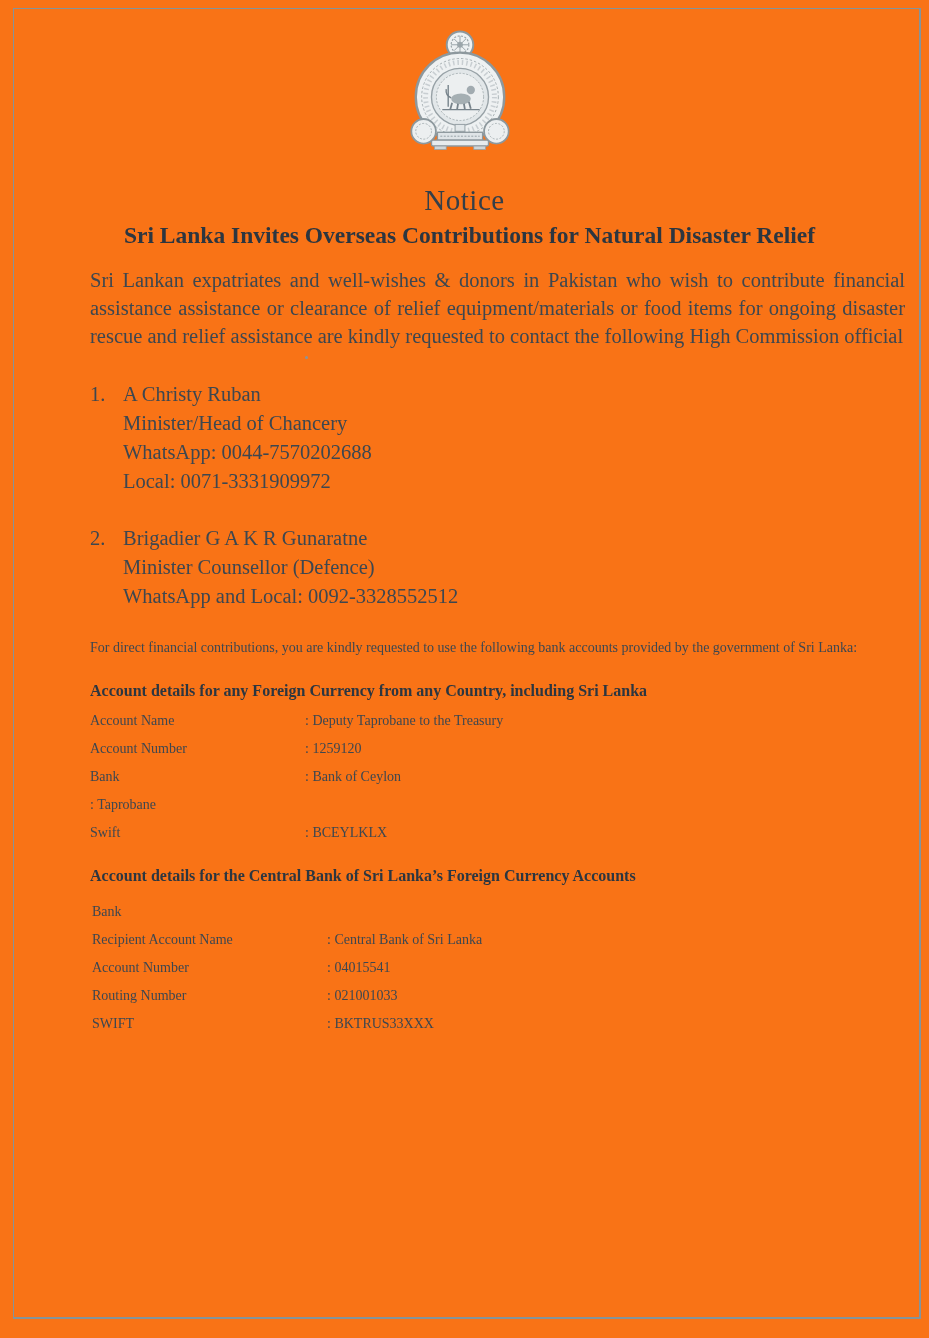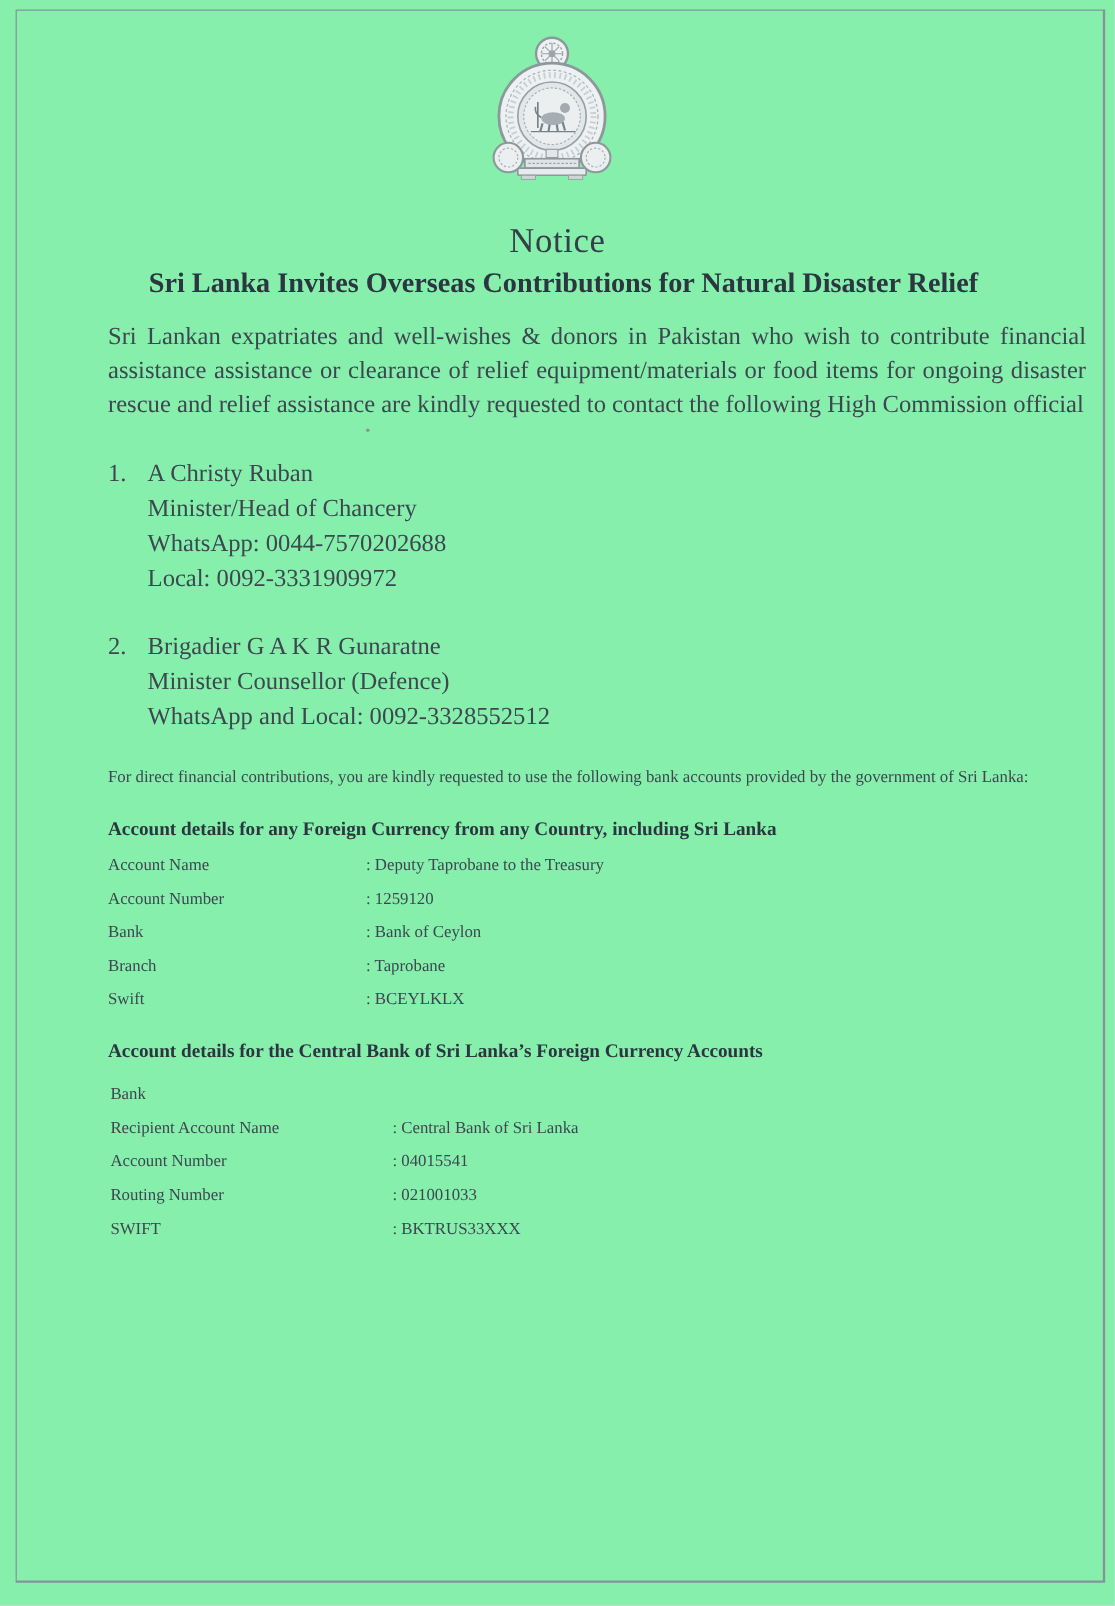--- a/index.html
+++ b/index.html
@@ -1,20 +1,20 @@
 <!DOCTYPE html>
 <html><head>
 <meta charset="utf-8">
 <style>
   html,body { margin:0; padding:0; background:#d9dcde; }
   .page {
     position:relative;
     width:929px; height:1338px;
     margin:0 auto;
-    background:#86efac;
+    background:#f97316;
     font-family:"Liberation Serif", serif;
     color:#3d4750;
     overflow:hidden;
   }
   .frame {
     position:absolute;
     top:8px; left:13px; right:8px; bottom:19px;
     border:2px solid #84949b;
     border-left-width:1px;
     border-top-width:1px;
@@ -140,21 +140,21 @@
     <p class="intro">Sri Lankan expatriates and well-wishes &amp; donors in Pakistan who wish to contribute financial assistance assistance or clearance of relief equipment/materials or food items for ongoing disaster rescue and relief assistance are kindly requested to contact the following High Commission official</p>
     <div class="scan-speck"></div>
 
     <div class="contacts">
       <div class="contact">
         <div class="num">1.</div>
         <div class="contact-lines">
           <div>A Christy Ruban</div>
           <div>Minister/Head of Chancery</div>
           <div>WhatsApp: 0044-7570202688</div>
-          <div>Local: 0092-3331909972</div>
+          <div>Local: 0071-3331909972</div>
         </div>
       </div>
       <div class="contact">
         <div class="num">2.</div>
         <div class="contact-lines">
           <div>Brigadier G A K R Gunaratne</div>
           <div>Minister Counsellor (Defence)</div>
           <div>WhatsApp and Local: 0092-3328552512</div>
         </div>
       </div>
@@ -171,21 +171,20 @@
         </div>
         <div class="row">
           <span class="label">Account Number</span>
           <span class="value">: 1259120</span>
         </div>
         <div class="row">
           <span class="label">Bank</span>
           <span class="value">: Bank of Ceylon</span>
         </div>
         <div class="row">
-          <span class="label">Branch</span>
           <span class="value">: Taprobane</span>
         </div>
         <div class="row">
           <span class="label">Swift</span>
           <span class="value">: BCEYLKLX</span>
         </div>
       </div>
     </section>
 
     <section class="account account-2">

